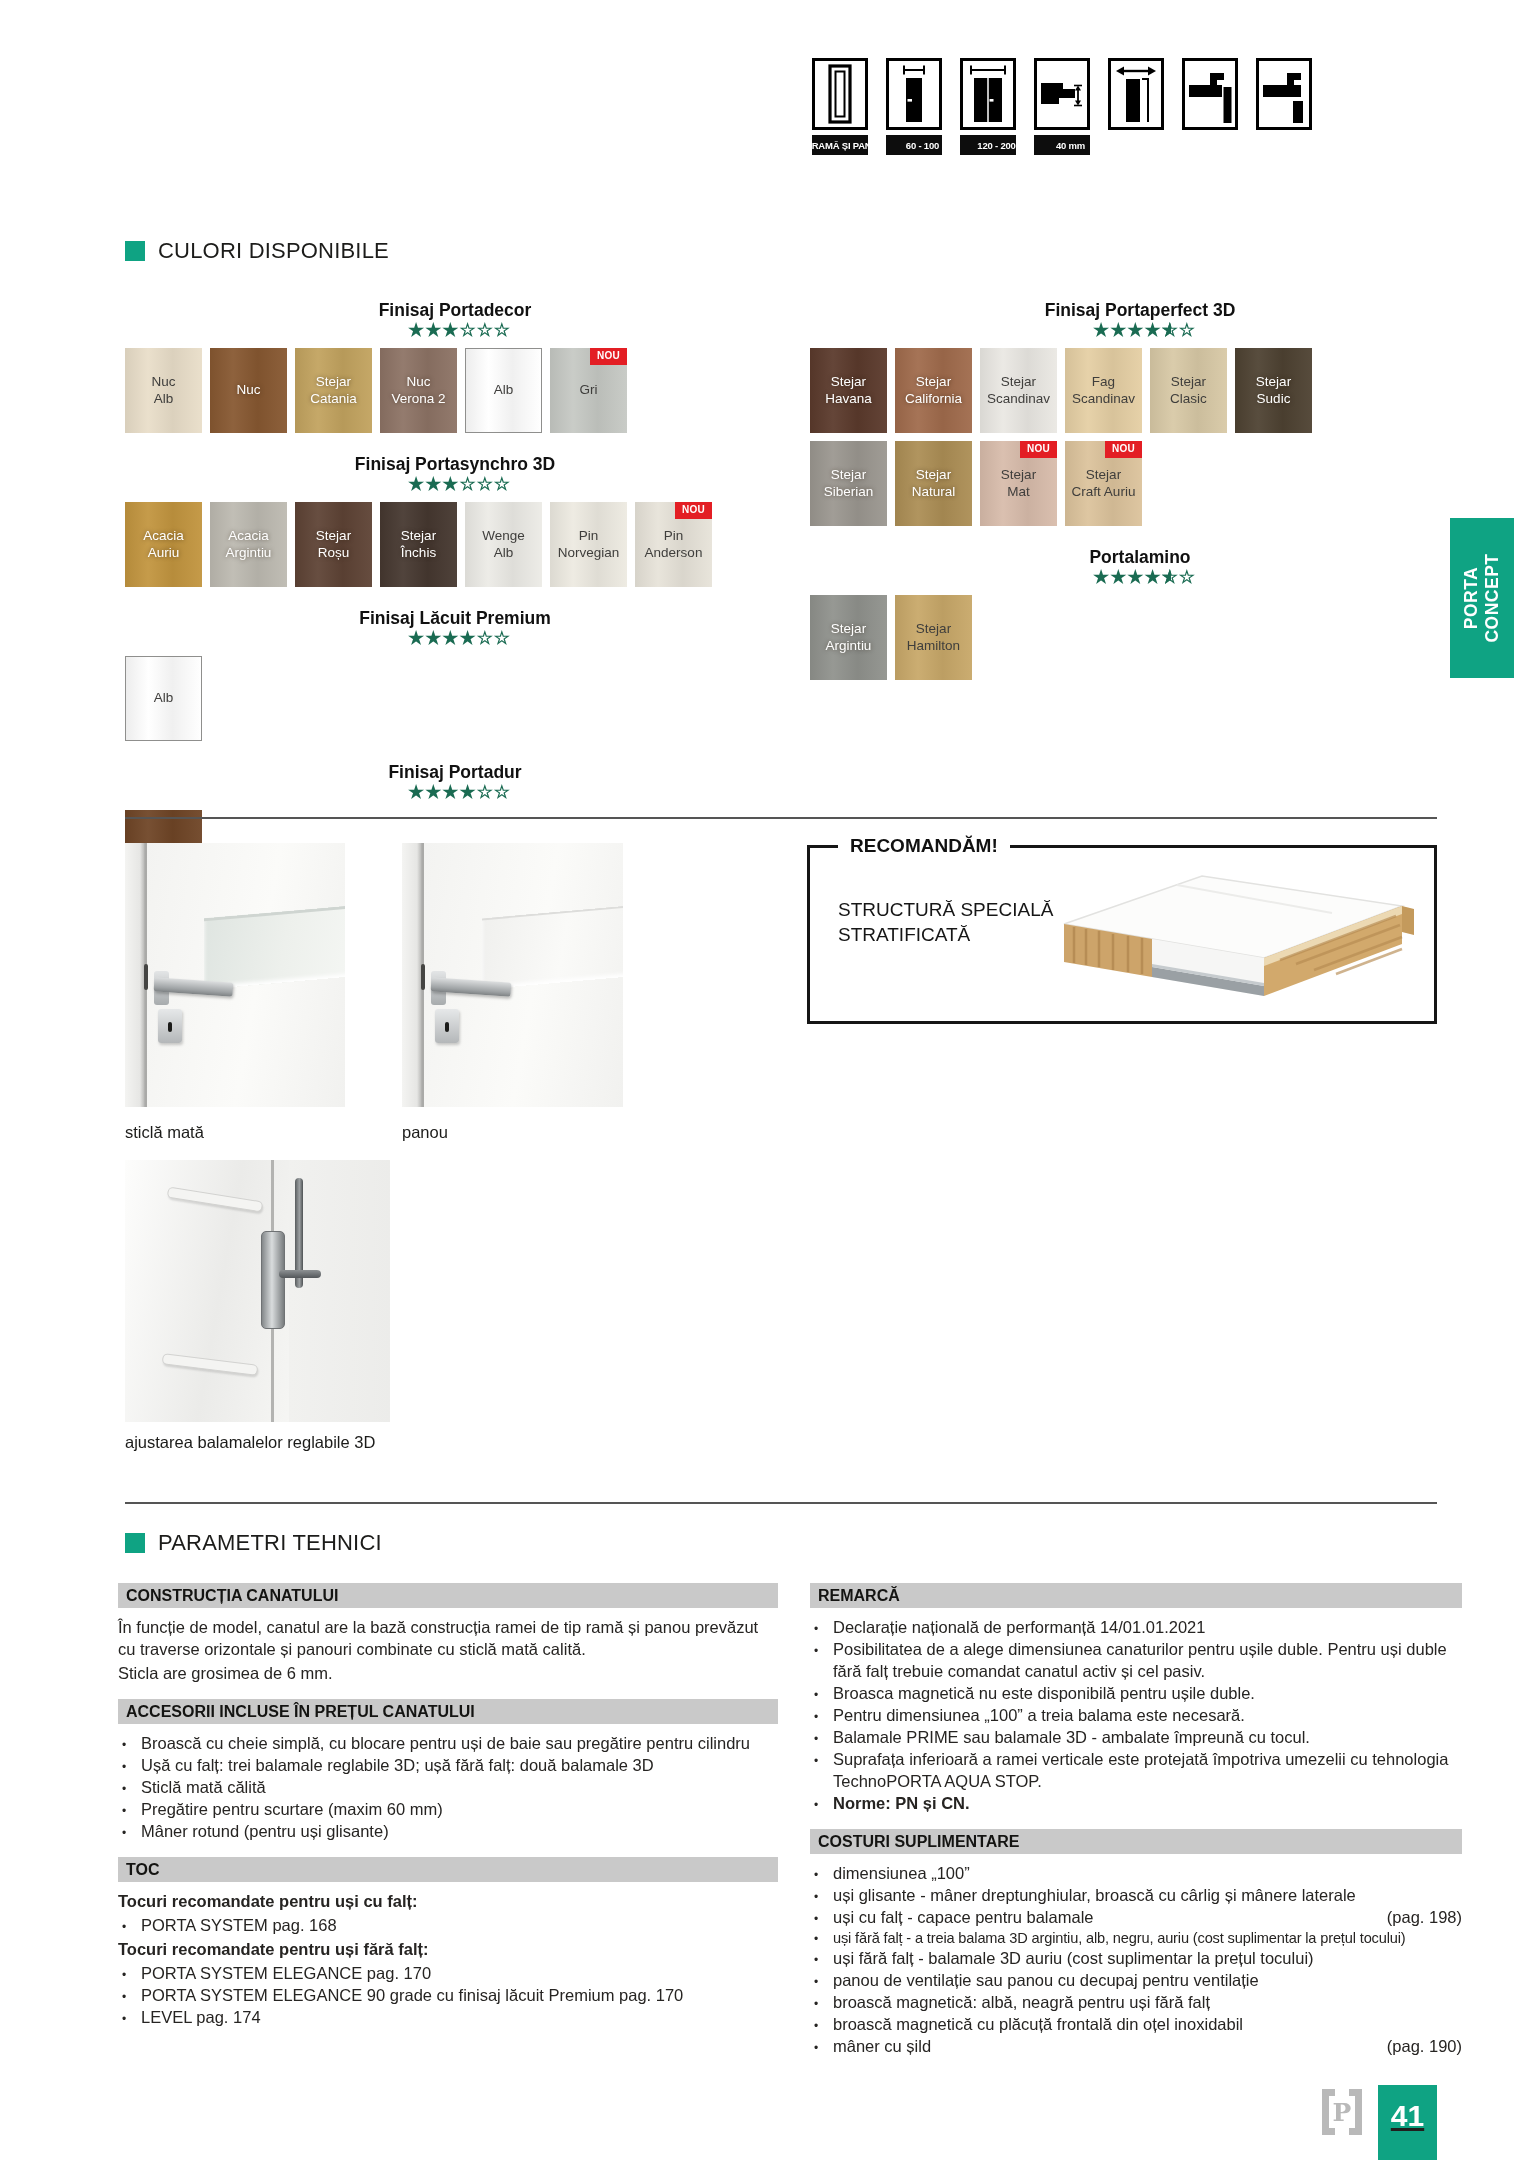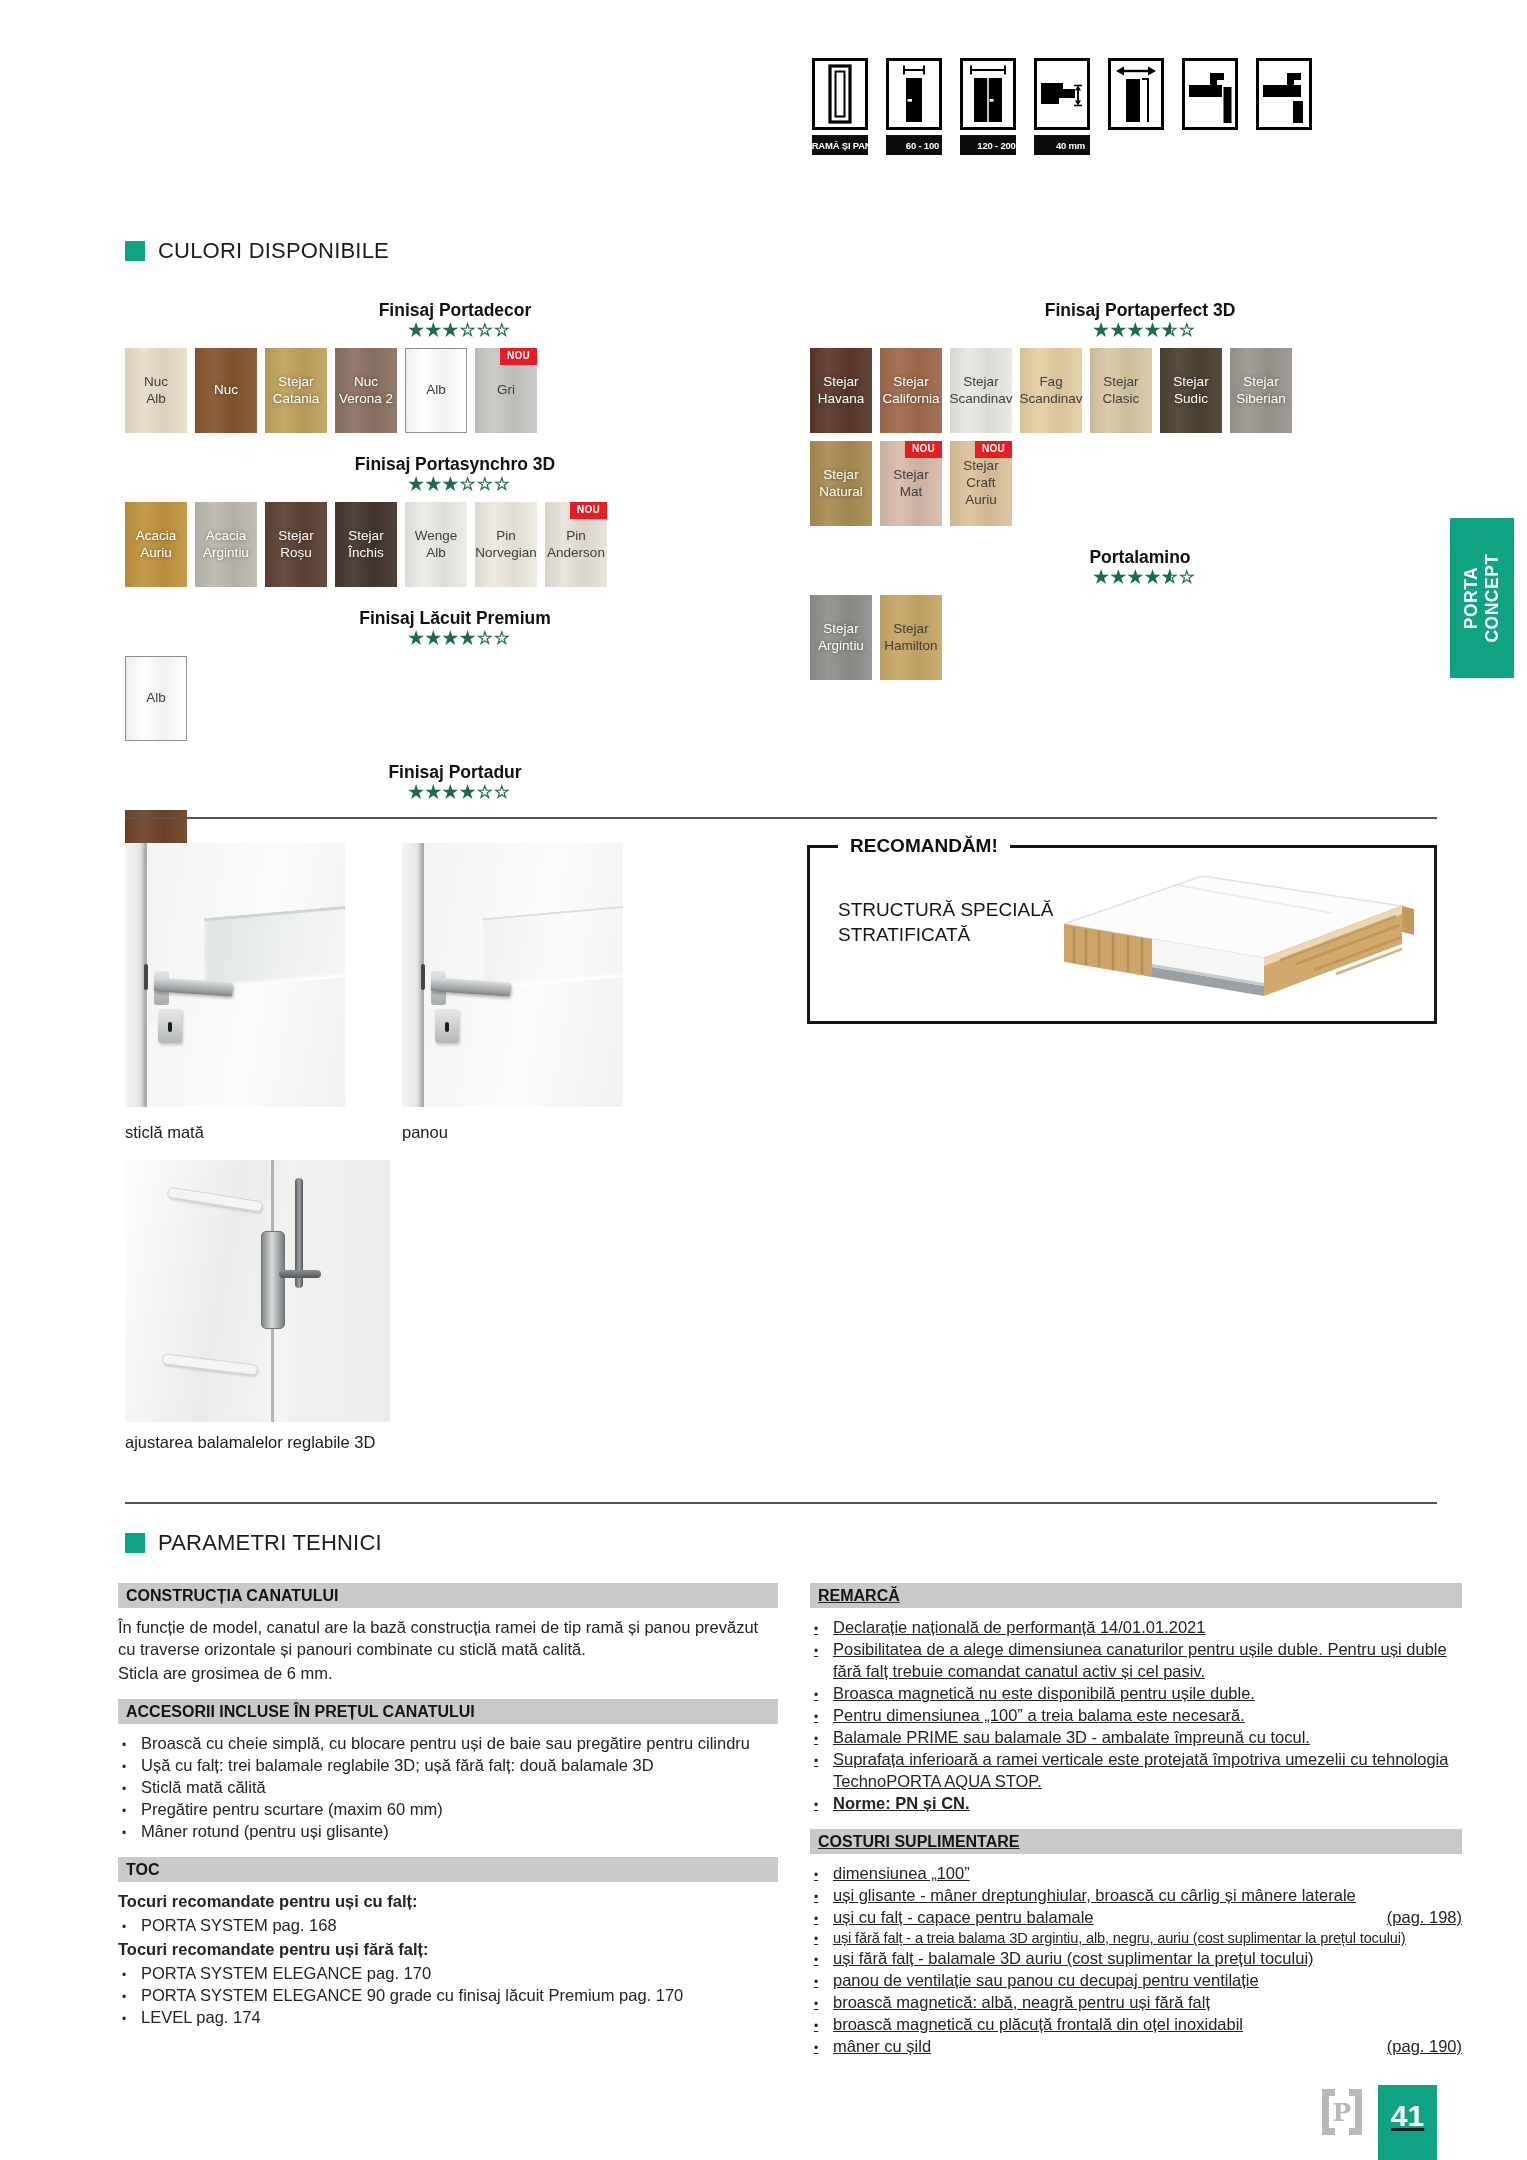--- a/index.html
+++ b/index.html
@@ -30,21 +30,21 @@
   
   .col-left{position:absolute;left:125px;top:300px;width:660px;}
   .col-right{position:absolute;left:810px;top:300px;width:660px;}
   .group{margin-bottom:21px;}
   .group-title{font-size:17.5px;font-weight:bold;color:#111;display:flex;align-items:center;flex-direction:column;}
   .stars{display:inline-flex;margin-left:9px;color:var(--star);font-size:18px;letter-spacing:1px;}
   .st{position:relative;line-height:1;}
   .st .half{position:absolute;left:0;top:0;width:55%;overflow:hidden;}
   .swatch-row{display:flex;flex-wrap:wrap;gap:8px;margin-top:9px;max-width:520px;}
   .swatch-row.wide{max-width:660px;}
-  .swatch{position:relative;width:62px;height:85px;display:flex;align-items:center;justify-content:center;
+  .swatch{position:relative;width:77px;height:85px;display:flex;align-items:center;justify-content:center;
           text-align:center;font-size:13.5px;line-height:1.25;color:#fff;white-space:pre-line;
           text-shadow:0 0 4px rgba(40,25,10,.55);
           background-image:linear-gradient(90deg,rgba(0,0,0,.07),rgba(255,255,255,.06) 30%,rgba(0,0,0,.06) 62%,rgba(255,255,255,.05));}
   .swatch.light{color:#3f3e3c;text-shadow:none;}
   .swatch.bordered{border:1px solid #8f8f8d;}
   .nou-badge{position:absolute;top:0;right:0;background:var(--nou);color:#fff;font-size:10px;font-weight:bold;
              padding:2px 7px;letter-spacing:.3px;}
 
   
   .hr{position:absolute;left:125px;width:1312px;height:2px;background:#555;}
@@ -451,21 +451,21 @@
           <span class="dot">•</span>
           <span class="txt">PORTA SYSTEM ELEGANCE 90 grade cu finisaj lăcuit Premium pag. 170</span>
         </li>
         <li>
           <span class="dot">•</span>
           <span class="txt">LEVEL pag. 174</span>
         </li>
       </ul>
   </div>
 
-  <div class="tech-col" style="left:810px;top:1583px;width:652px;text-decoration:underline;">
+  <div class="tech-col" style="left:810px;top:1583px;width:652px;">
     <div class="bar">REMARCĂ</div>
     <ul class="blist">
         <li>
           <span class="dot">•</span>
           <span class="txt">Declarație națională de performanță 14/01.01.2021</span>
         </li>
         <li>
           <span class="dot">•</span>
           <span class="txt">Posibilitatea de a alege dimensiunea canaturilor pentru ușile duble. Pentru uși duble fără falț trebuie comandat canatul activ și cel pasiv.</span>
         </li>

